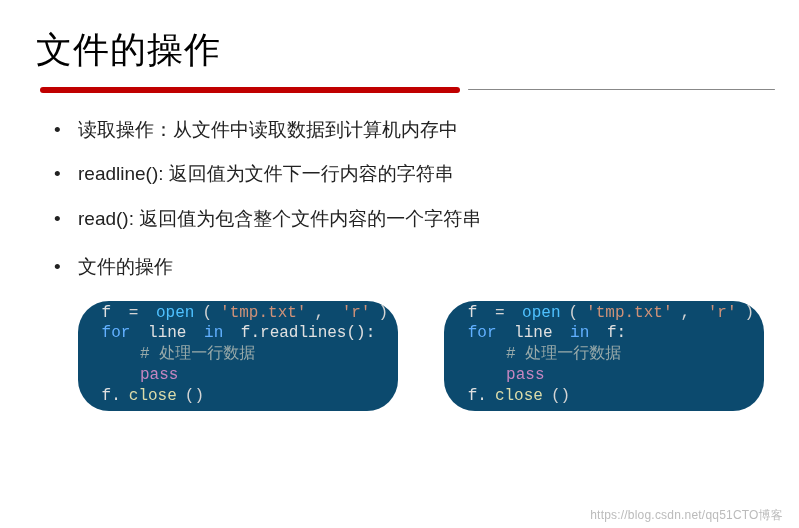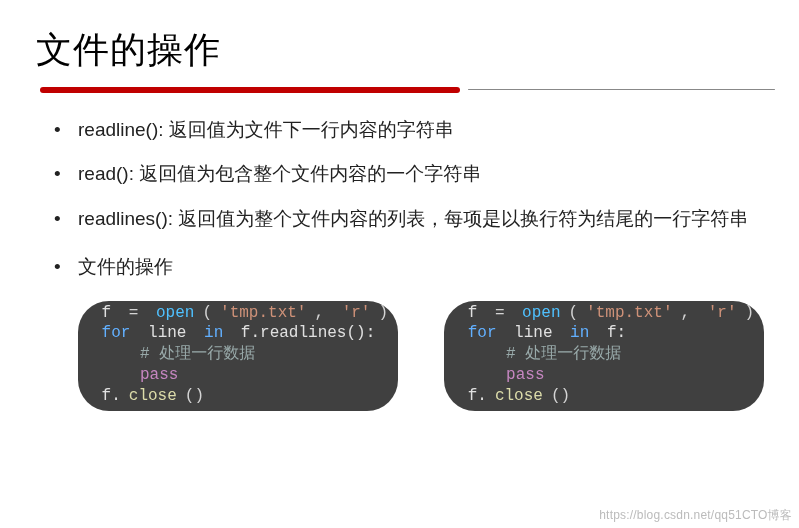--- a/index.html
+++ b/index.html
@@ -55,63 +55,63 @@
     color: #222;
     font-size: 19px;
   }
   .code-row {
     display: flex;
     gap: 38px;
     margin-top: 4px;
     padding-left: 38px;
   }
   .code-block {
-    background: #404040;
+    background: #0c4a6e;
     color: #ddd;
     font-family: Consolas, "Courier New", monospace;
     font-size: 16px;
     line-height: 1.3;
     padding: 2px 6px 4px 2px;
     white-space: pre;
     min-width: 290px;
   }
   .gutter { color: #555; }
   .kw-def { color: #62b0ff; }      
   .kw-builtin { color: #4fc1ff; }  
   .fn { color: #dcdcaa; }
   .var { color: #e0e0e0; }
   .str { color: #ce9178; }
   .op  { color: #d4d4d4; }
   .cmt { color: #9aa; }
   .pass { color: #c586c0; }
   .watermark {
     position: absolute;
-    right: 11px;
+    right: 20px;
     bottom: 8px;
     font-size: 12px;
     color: #bbb;
     letter-spacing: 0.2px;
   }
 </style>
 </head>
 <body>
 
 <div class="slide">
 
   <div class="title">文件的操作</div>
 
   <div class="underline-wrap">
     <div class="underline-red"></div>
     <div class="underline-gray"></div>
   </div>
 
   <ul class="bullets">
+    <li>读取操作：从文件中读取数据到计算机内存中</li>
     <li>readline(): 返回值为文件下一行内容的字符串</li>
     <li>read(): 返回值为包含整个文件内容的一个字符串</li>
-    <li>readlines(): 返回值为整个文件内容的列表，每项是以换行符为结尾的一行字符串</li>
   </ul>
 
   <ul class="bullets" style="margin-top:18px;">
     <li>文件的操作</li>
   </ul>
 
   <div class="code-row">
 
     <div class="code-block"><span class="gutter"> </span><span class="var">f </span><span class="op">= </span><span class="kw-builtin">open</span><span class="op">(</span><span class="str">'tmp.txt'</span><span class="op">, </span><span class="str">'r'</span><span class="op">)</span>
 <span class="gutter"> </span><span class="kw-def">for</span><span class="var"> line </span><span class="kw-def">in</span><span class="var"> f.readlines():</span>

